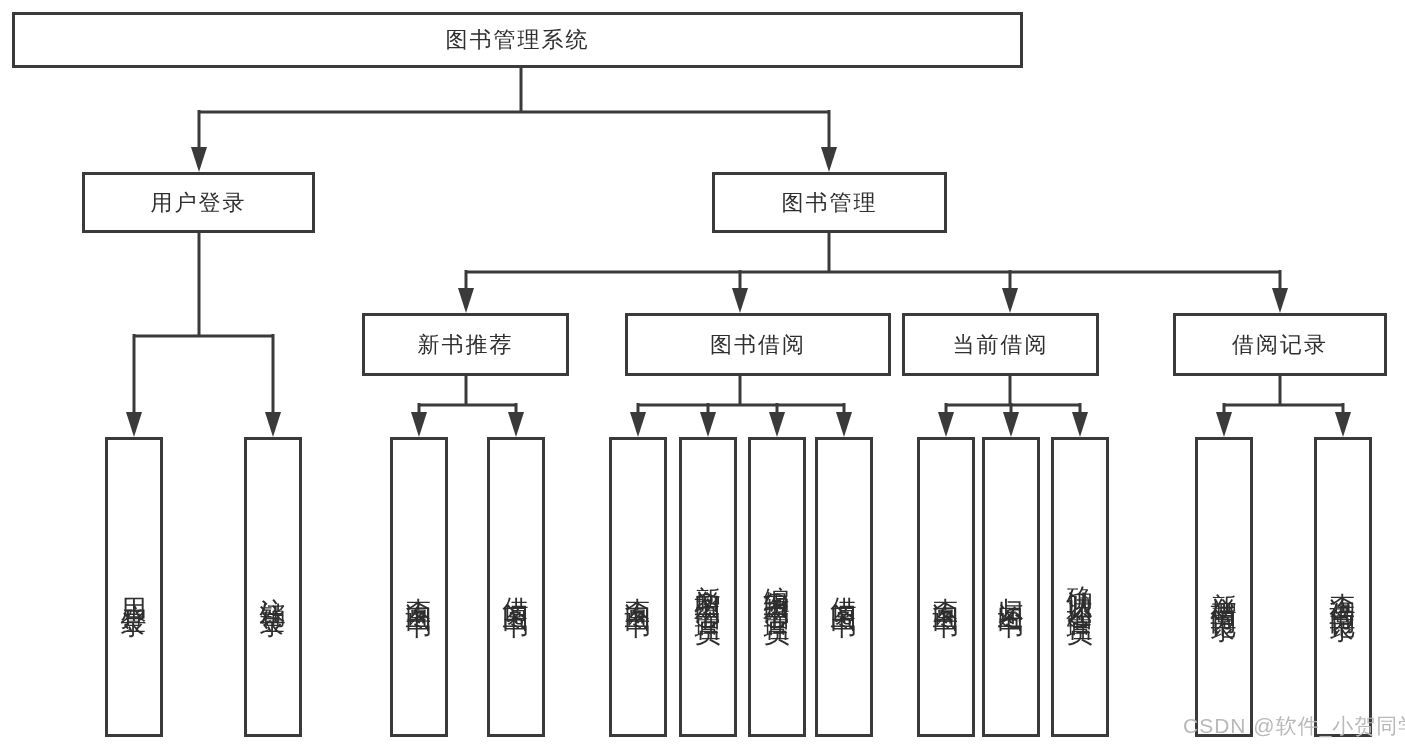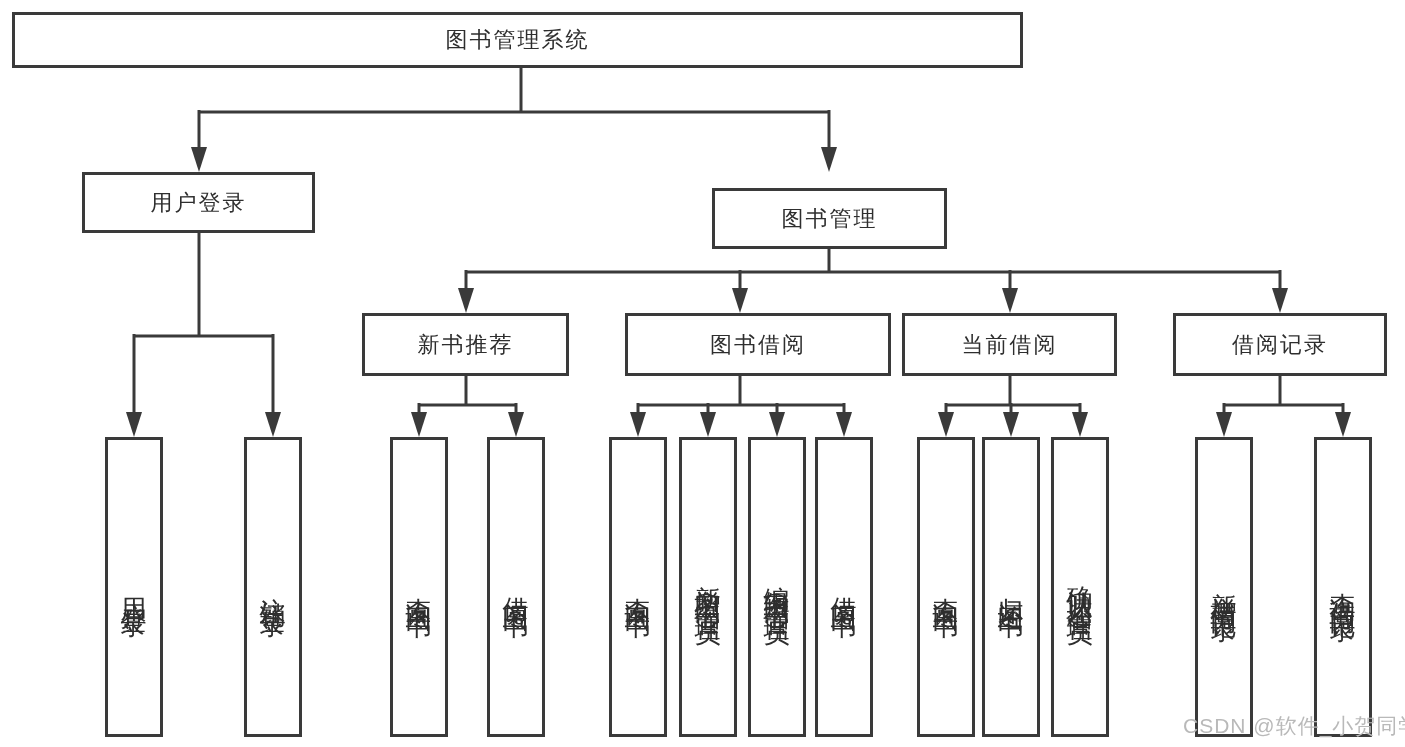--- a/index.html
+++ b/index.html
@@ -38,24 +38,24 @@
     width: 58px;
     height: 300px;
     writing-mode: vertical-rl;
     text-orientation: mixed;
     font-size: 26px;
     letter-spacing: 5px;
     line-height: 1;
   }
   #root-node   { left: 12px;  top: 12px;  width: 1011px; height: 56px; }
   #l2-user     { left: 82px;  top: 172px; width: 233px;  height: 61px; }
-  #l2-book     { left: 712px; top: 188px; width: 235px;  height: 61px; }
+  #l2-book     { left: 712px; top: 172px; width: 235px;  height: 61px; }
   #l3-newrec   { left: 362px; top: 313px; width: 207px;  height: 63px; }
   #l3-borrow   { left: 625px; top: 313px; width: 266px;  height: 63px; }
-  #l3-current  { left: 902px; top: 313px; width: 215px;  height: 63px; }
+  #l3-current  { left: 902px; top: 313px; width: 197px;  height: 63px; }
   #l3-records  { left: 1173px;top: 313px; width: 214px;  height: 63px; }
   .watermark {
     position: absolute;
     left: 1183px;
     top: 712px;
     font-size: 21px;
     letter-spacing: 1px;
     color: #b9b9b9;
     z-index: 3;
     white-space: nowrap;

